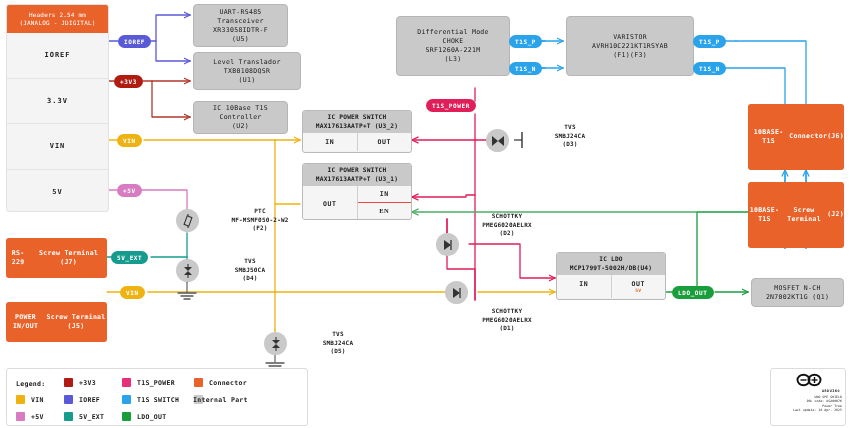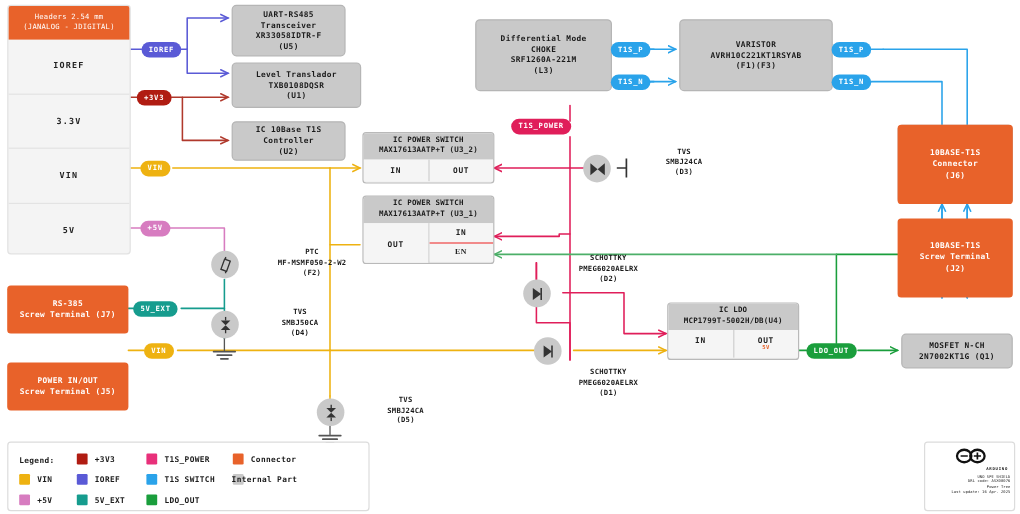--- a/index.html
+++ b/index.html
@@ -14,26 +14,26 @@
           border:1px solid #e2e2e2;border-radius:3px;background:#f4f4f4;overflow:hidden;}
   .pinhdr{height:28px;background:#e8622a;color:#fff;display:flex;flex-direction:column;
           align-items:center;justify-content:center;font-size:6px;line-height:8px;letter-spacing:.2px;}
   .pinrow{height:44.5px;border-bottom:1px solid #e3e3e3;display:flex;align-items:center;
           justify-content:center;font-size:7px;font-weight:bold;color:#222;letter-spacing:1px;}
   .pinrow:last-child{border-bottom:none;}
 
   
   .ic{background:#c9c9c9;border:1px solid #b5b5b5;border-radius:4px;color:#1a1a1a;
       display:flex;flex-direction:column;align-items:center;justify-content:center;
-      font-size:6.5px;line-height:9px;letter-spacing:.3px;text-align:center;font-weight:bold;}
-
-  
-  .conn{background:#e8622a;border-radius:3px;color:#fff;display:flex;flex-direction:column;
+      font-size:6.5px;line-height:9px;letter-spacing:.3px;text-align:center;font-weight:normal;}
+
+  
+  .conn{background:#e8622a;border-radius:3px;color:#fff;display:flex;flex-direction:row;
         align-items:center;justify-content:center;font-size:6.5px;line-height:9.5px;
-        text-align:right;letter-spacing:.3px;font-weight:bold;}
+        text-align:center;letter-spacing:.3px;font-weight:bold;}
 
   
   .psw{border:1px solid #b9b9b9;border-radius:3px;overflow:hidden;background:#f2f2f2;}
   .psw .title{background:#c9c9c9;color:#1a1a1a;font-size:6.2px;line-height:8.5px;font-weight:bold;
               text-align:center;padding:2px 0 3px;letter-spacing:.2px;}
   .psw .pins{display:flex;}
   .psw .pin{flex:1;text-align:center;font-size:6.5px;font-weight:bold;color:#222;
             padding:5px 0;letter-spacing:.6px;background:#f5f5f5;}
   .psw .pin+.pin{border-left:1px solid #cfcfcf;}
   .psw .stack{display:flex;}
@@ -234,21 +234,21 @@
     <span>(J6)</span>
   </div>
 
   <div class="abs conn" style="left:748px;top:182px;width:96px;height:66px;">
     <span>10BASE-T1S</span>
     <span>Screw Terminal</span>
     <span>(J2)</span>
   </div>
 
   <div class="abs conn" style="left:6px;top:238px;width:101px;height:40px;">
-    <span>RS-385</span>
+    <span>RS-229</span>
     <span>Screw Terminal (J7)</span>
   </div>
 
   <div class="abs conn" style="left:6px;top:302px;width:101px;height:40px;">
     <span>POWER IN/OUT</span>
     <span>Screw Terminal (J5)</span>
   </div>
 
   <div class="abs ic" style="left:751px;top:278px;width:93px;height:29px;">
     <span>MOSFET N-CH</span>

